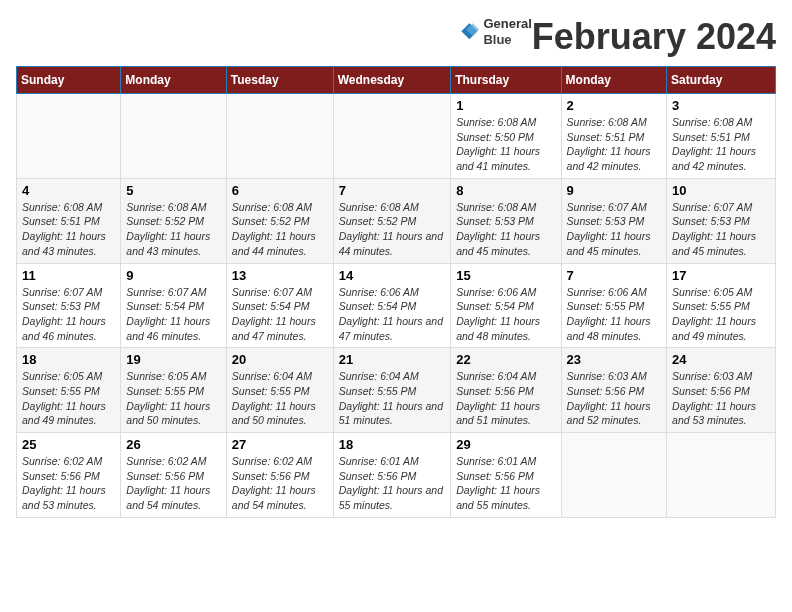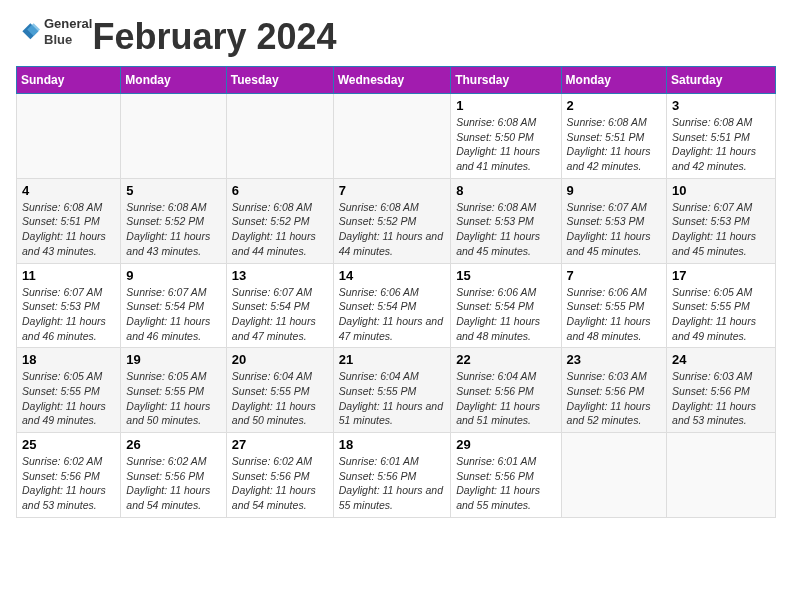--- a/index.html
+++ b/index.html
@@ -5,21 +5,21 @@
     * { box-sizing: border-box; margin: 0; padding: 0; }
     body {
       font-family: Arial, sans-serif;
       background: #fff;
       width: 792px;
       min-height: 612px;
       padding: 16px;
     }
     .header {
       display: flex;
-      justify-content: flex-start;
+      justify-content: flex-end;
       align-items: flex-start;
       margin-bottom: 8px;
     }
     .logo {
       display: flex;
       align-items: center;
       gap: 4px;
     }
     .logo-text {
       display: flex;
@@ -46,21 +46,21 @@
       font-size: 15px;
       font-weight: normal;
       color: #333;
     }
     table {
       width: 100%;
       border-collapse: collapse;
       font-size: 11px;
     }
     thead tr {
-      background: #a21caf;
+      background: #7f1d1d;
       color: #fff;
     }
     thead th {
       padding: 6px 4px;
       text-align: left;
       font-weight: bold;
       font-size: 12px;
       border: 1px solid #2a7ab5;
     }
     tbody tr {

